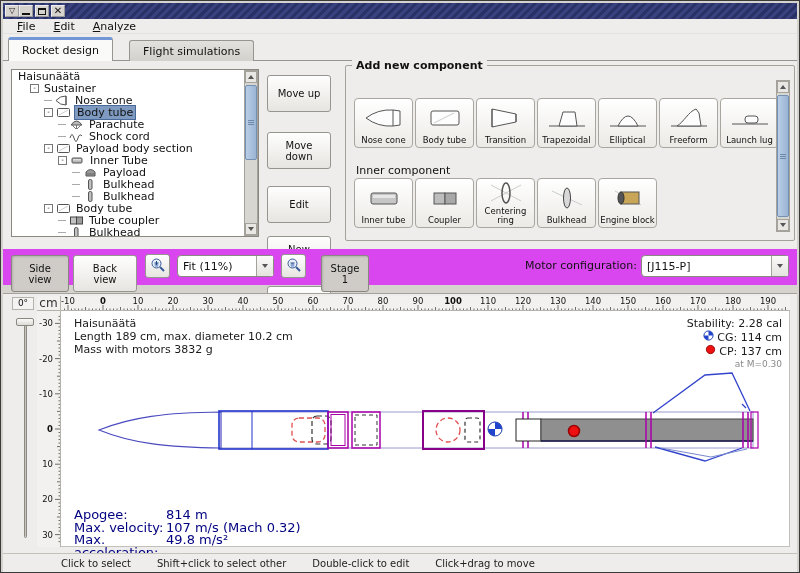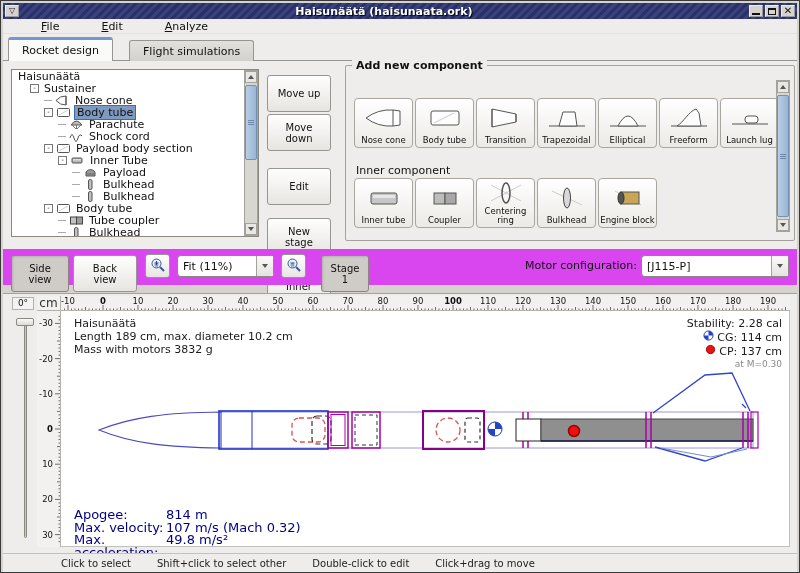--- a/index.html
+++ b/index.html
@@ -15,21 +15,21 @@
   .winmenu{width:14px;height:12px;margin-left:2px;background:#d6d3ce;border:1px outset #eee;
     font-size:8px;line-height:10px;text-align:center;color:#222;}
   .win-btn{width:14px;height:12px;margin-right:2px;background:#d6d3ce;border:1px outset #eee;
     display:flex;align-items:center;justify-content:center;}
   .win-btn .min{width:8px;height:2px;background:#111;margin-top:6px;}
   .win-btn .max{width:8px;height:7px;border:1px solid #111;border-top:2px solid #111;}
   .win-btn .cls{font-size:10px;font-weight:bold;line-height:10px;color:#111;}
   
   #menubar{position:absolute;left:2px;top:18px;width:794px;height:15px;background:#eeedeb;
     display:flex;align-items:center;padding-left:6px;gap:2px;border-bottom:1px solid #e4e2df;}
-  .menu-item{padding:1px 8px;margin-left:24px;}
+  .menu-item{padding:1px 8px;}
   
   #tabbar{position:absolute;left:2px;top:33px;width:794px;height:27px;background:#eeedeb;}
   #tabbar::after{content:"";position:absolute;left:0;bottom:0;width:100%;height:1px;background:#979590;}
   .tab{position:absolute;padding:0 13px;border:1px solid #979590;border-bottom:none;
     border-radius:3px 3px 0 0;background:#dcdad6;display:flex;align-items:center;z-index:1;}
   .tab.selected{background:#fafaf9;border-top:3px solid #7396d6;z-index:3;height:24px;top:3px;}
   .tab.plain{height:21px;top:6px;background:linear-gradient(#e3e1dd,#d3d1cc);}
   
   #toppanel{position:absolute;left:2px;top:60px;width:794px;height:188px;background:#eeedeb;}
   #tree-panel{position:absolute;left:8px;top:8px;width:248px;height:168px;background:#fff;
@@ -50,21 +50,21 @@
   .tri-up{width:0;height:0;border-left:3px solid transparent;border-right:3px solid transparent;border-bottom:4px solid #555;}
   .tri-down{width:0;height:0;border-left:3px solid transparent;border-right:3px solid transparent;border-top:4px solid #555;}
   .sb .thumb{position:absolute;left:0;width:12px;background:linear-gradient(90deg,#b9cee6,#9ab4d4);
     border:1px solid #7490b2;border-radius:2px;display:flex;align-items:center;justify-content:center;
     flex-direction:column;gap:1px;}
   .grip{width:6px;height:1px;background:#6d88a8;}
   
   #btncol{position:absolute;left:264px;top:14px;width:64px;display:flex;flex-direction:column;}
   .btn{background:linear-gradient(#fefefe,#e7e5e1);border:1px solid #979590;border-radius:3px;
     height:37px;font-size:10px;font-family:inherit;color:#111;display:flex;align-items:center;justify-content:center;}
-  #btncol .btn:nth-child(2){margin-top:2px;}
+  #btncol .btn:nth-child(2){margin-top:20px;}
   #btncol .btn:nth-child(3){margin-top:17px;}
   #btncol .btn:nth-child(4){margin-top:13px;}
   #btncol .btn:nth-child(5){margin-top:13px;}
   
   #groupbox{position:absolute;left:342px;top:4px;width:450px;height:176px;border:1px solid #a5a29c;
     border-radius:2px;}
   #groupbox .legend{position:absolute;left:6px;top:-7px;background:#eeedeb;padding:0 4px;font-weight:bold;}
   .section-label{position:absolute;left:10px;font-size:11px;}
   .comp-row{position:absolute;left:8px;display:flex;gap:2px;}
   .comp-btn{width:59px;height:50px;background:linear-gradient(#ffffff,#eceae6);border:1px solid #a9a69f;
@@ -118,21 +118,20 @@
     border-top:1px solid #c5c2bc;display:flex;align-items:center;padding-left:58px;gap:26px;
     font-size:10px;color:#222;}
 </style>
 </head>
 <body>
 
 <div id="window">
 
   <div id="titlebar">
     <div class="winmenu">▽</div>
-    <div class="title">Haisunäätä (haisunaata.ork)</div>
     <div class="win-btn">
         <div class="min"></div>
       </div>
     <div class="win-btn">
         <div class="max"></div>
       </div>
     <div class="win-btn">
         <div class="cls">✕</div>
       </div>
   </div>

